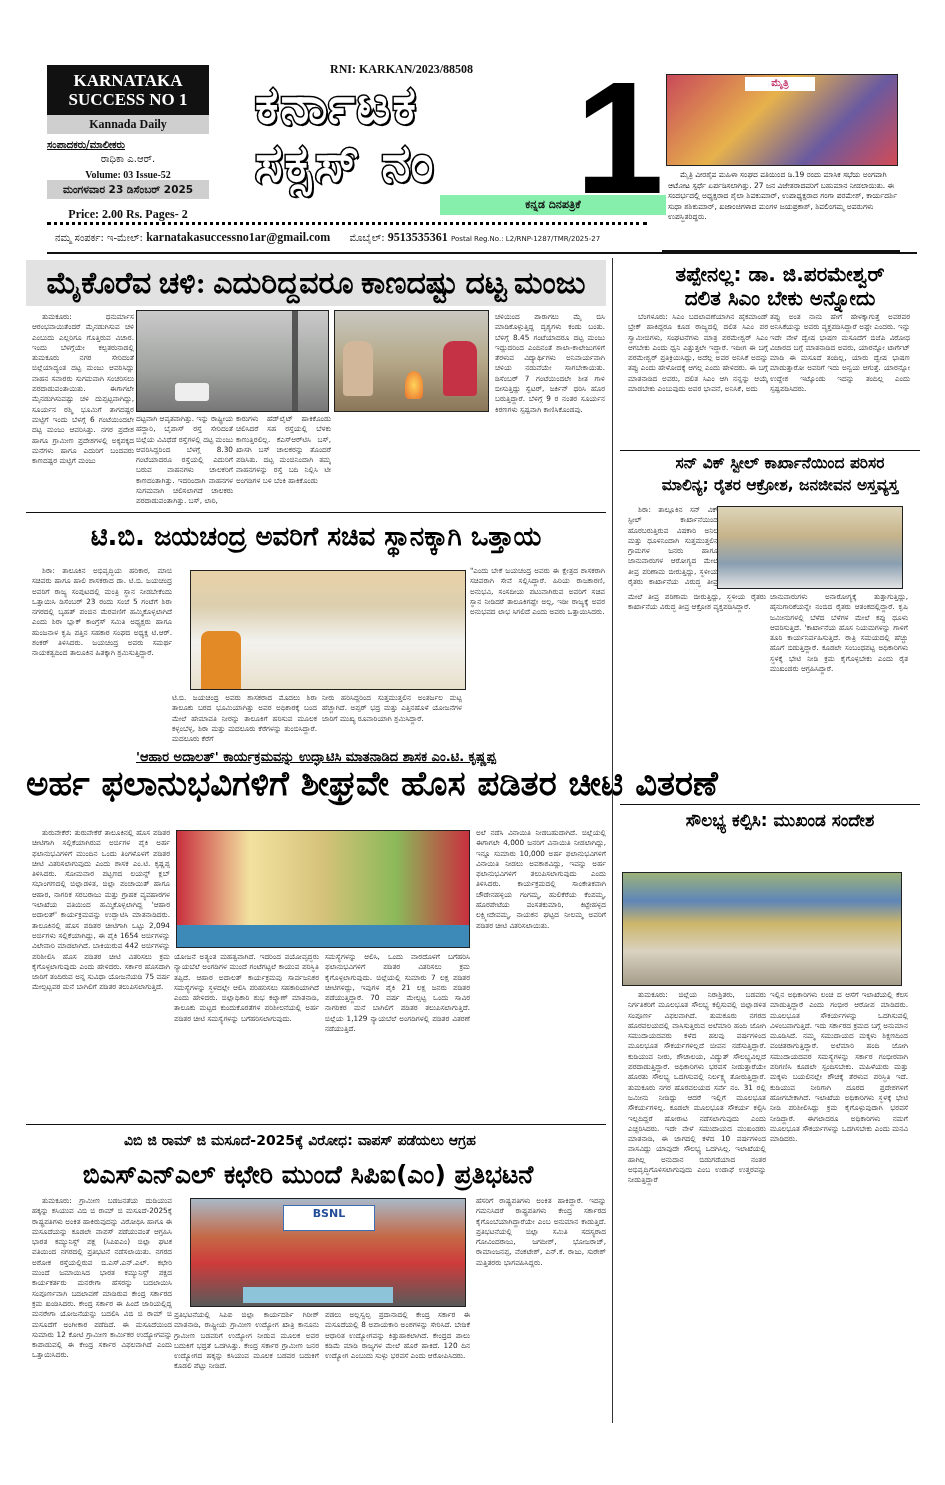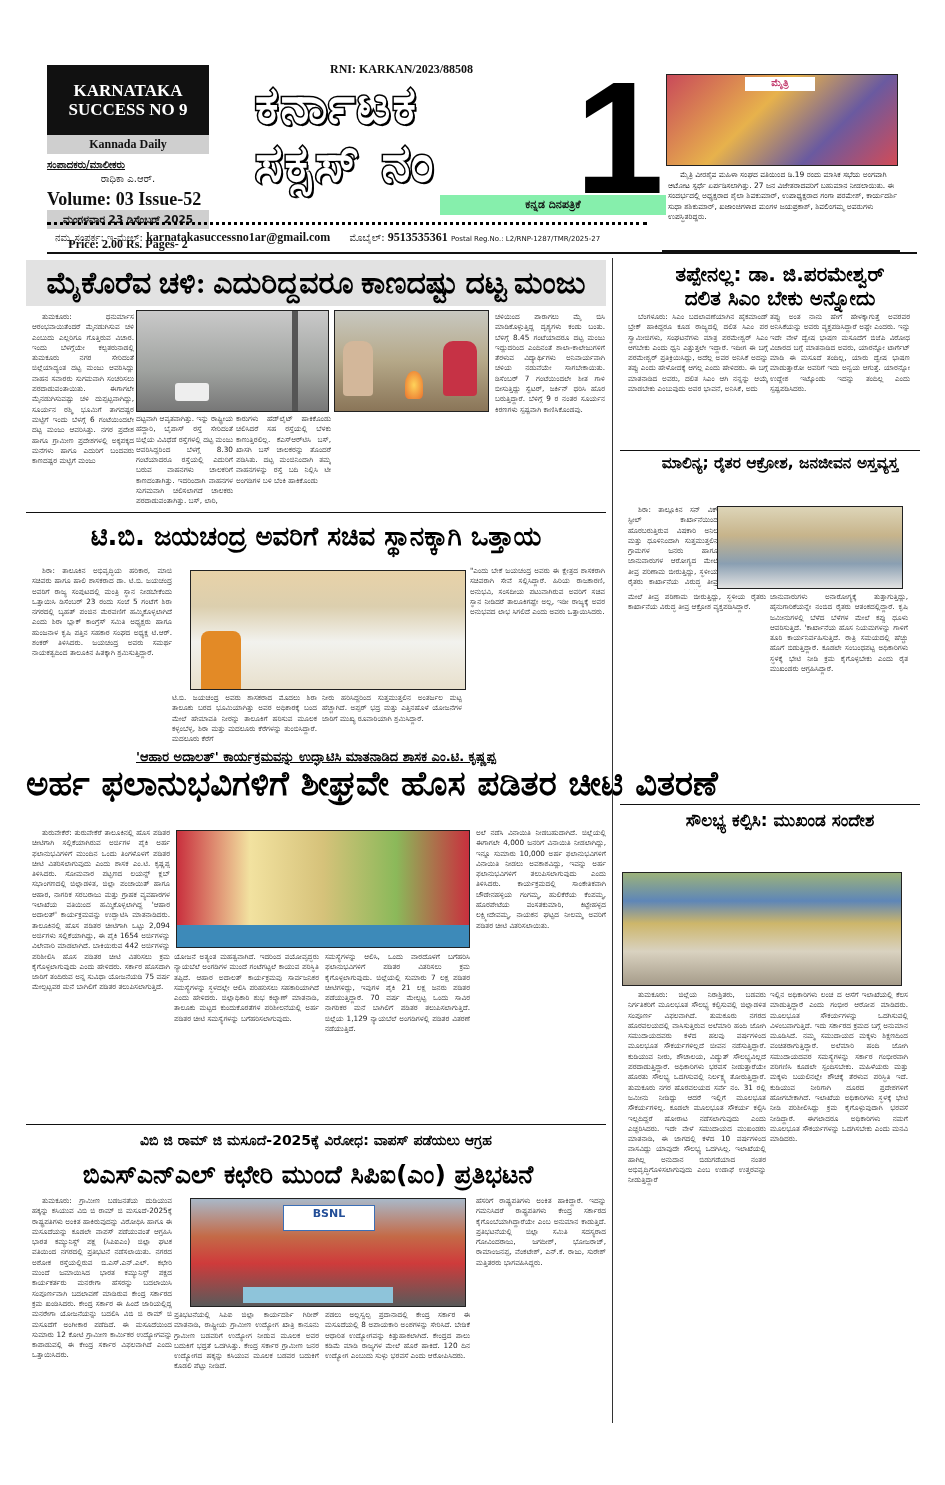--- a/index.html
+++ b/index.html
@@ -1,25 +1,25 @@
 <!DOCTYPE html>
 <html><head>
 <meta charset="utf-8">
 <style>
   *{box-sizing:border-box;margin:0;padding:0;}
   html,body{width:945px;height:1485px;background:#fff;overflow:hidden;}
   body{font-family:"DejaVu Sans","Liberation Sans",sans-serif;color:#111;position:relative;}
   .abs{position:absolute;}
   
   .mast-box{left:47px;top:65px;width:162px;}
-  .mast-en{background:#111;color:#fff;font-family:"Liberation Serif",serif;font-weight:bold;font-size:17px;line-height:19px;text-align:center;padding:16px 0;}
+  .mast-en{background:#111;color:#fff;font-family:"Liberation Serif",serif;font-weight:bold;font-size:17px;line-height:19px;text-align:center;padding:6px 0;}
   .mast-daily{background:#cfcfcf;font-family:"Liberation Serif",serif;font-weight:bold;font-size:12px;text-align:center;padding:2px 0;}
   .mast-editor-label{font-size:10px;text-decoration:underline;font-weight:bold;margin-top:5px;}
   .mast-editor{font-size:10px;text-align:center;margin-top:2px;}
-  .mast-vol{font-family:"Liberation Serif",serif;font-weight:bold;font-size:18px;margin-top:4px;}
+  .mast-vol{font-family:"Liberation Serif",serif;font-weight:bold;font-size:10px;text-align:center;margin-top:4px;}
   .mast-date{background:#cfcfcf;font-size:10.5px;font-weight:bold;text-align:center;padding:3px 0;}
   .mast-price{font-family:"Liberation Serif",serif;font-weight:bold;font-size:12px;text-align:center;margin-top:8px;}
   .rni{left:330px;top:62px;font-family:"Liberation Serif",serif;font-weight:bold;font-size:12px;}
   .title-kn{left:255px;top:76px;font-size:52px;font-weight:bold;line-height:58px;color:#fff;-webkit-text-stroke:3px #000;paint-order:stroke fill;letter-spacing:2px;text-shadow:2px 2px 0 #000;}
   .title-one{left:575px;top:68px;font-family:"Liberation Sans",sans-serif;font-size:160px;font-weight:bold;line-height:140px;color:#000;}
   .subtitle{left:440px;top:195px;width:226px;height:20px;background:#86efac;font-size:11px;font-weight:bold;text-align:center;line-height:20px;}
   .dots{left:47px;top:222px;width:600px;border-top:3px dotted #000;}
   .contact{left:55px;top:230px;font-size:10px;}
   .contact b{font-family:"Liberation Serif",serif;font-size:12px;}
   .contact small{font-size:7px;}
@@ -31,21 +31,21 @@
   .hl{font-weight:bold;color:#000;text-align:center;white-space:nowrap;}
   .body-text{font-size:7.3px;line-height:10.3px;text-align:justify;text-indent:10px;overflow:hidden;color:#222;}
   .vrule{width:1px;background:#333;}
 </style>
 </head>
 <body>
 
 <div class="abs mast-box">
   <div class="mast-en">
     <div>KARNATAKA</div>
-    <div>SUCCESS NO 9</div>
+    <div>SUCCESS NO 1</div>
   </div>
   <div class="mast-daily">Kannada Daily</div>
   <div class="mast-editor-label">ಸಂಪಾದಕರು/ಮಾಲೀಕರು</div>
   <div class="mast-editor">ರಾಧಿಕಾ ಎ.ಆರ್.</div>
   <div class="mast-vol">Volume: 03  Issue-52</div>
   <div class="mast-date">ಮಂಗಳವಾರ 23 ಡಿಸೆಂಬರ್ 2025</div>
   <div class="mast-price">Price:  2.00 Rs.  Pages- 2</div>
 </div>
 
 <div class="abs rni">RNI: KARKAN/2023/88508</div>
@@ -90,20 +90,21 @@
 
 <div class="abs hl" style="left:620px;top:262px;width:320px;font-size:20px;line-height:24px;">
   <div>ತಪ್ಪೇನಲ್ಲ: ಡಾ. ಜಿ.ಪರಮೇಶ್ವರ್</div>
   <div>ದಲಿತ ಸಿಎಂ ಬೇಕು ಅನ್ನೋದು</div>
 </div>
 <div class="abs body-text" style="left:628px;top:312px;width:140px;height:135px;">ಬೆಂಗಳೂರು: ಸಿಎಂ ಬದಲಾವಣೆಯಾಗಿನ ಹೈಕಮಾಂಡ್ ಬ್ರೇಕ್ ಹಾಕಿದ್ದರೂ ಕೂಡ ರಾಜ್ಯದಲ್ಲಿ ದಲಿತ ಸಿಎಂ ಪರ ಸ್ವಾಮೀಜಿಗಳು, ಸಂಘಟನೆಗಳು ಮಾತ್ರ ಪರಮೇಶ್ವರ್ ಸಿಎಂ ಆಗಬೇಕು ಎಂದು ಧ್ವನಿ ಎತ್ತುತ್ತಲೇ ಇದ್ದಾರೆ. ಇದೀಗ ಈ ಬಗ್ಗೆ ಪರಮೇಶ್ವರ್ ಪ್ರತಿಕ್ರಿಯಿಸಿದ್ದು, ಅದೆಲ್ಲ ಅವರ ಅನಿಸಿಕೆ ಅದನ್ನು ತಪ್ಪು ಎಂದು ಹೇಳೋದಕ್ಕೆ ಆಗಲ್ಲ ಎಂದು ಹೇಳಿದರು. ಈ ಬಗ್ಗೆ ಮಾತನಾಡಿದ ಅವರು, ದಲಿತ ಸಿಎಂ ಆಗಿ ನನ್ನನ್ನು ಆಯ್ಕೆ ಮಾಡಬೇಕು ಎಂಬುವುದು ಅವರ ಭಾವನೆ, ಅನಿಸಿಕೆ, ಅದು</div>
 <div class="abs body-text" style="left:770px;top:312px;width:140px;height:135px;text-indent:0;">ತಪ್ಪು ಅಂತ ನಾನು ಹೇಗೆ ಹೇಳಕ್ಕಾಗುತ್ತೆ ಅವರವರ ಅನಿಸಿಕೆಯನ್ನು ಅವರು ವ್ಯಕ್ತಪಡಿಸಿದ್ದಾರೆ ಅಷ್ಟೇ ಎಂದರು. ಇನ್ನು ಇದೇ ವೇಳೆ ದ್ವೇಷ ಭಾಷಣ ಮಸೂದೆಗೆ ಬಿಜೆಪಿ ವಿರೋಧ ವಿಚಾರದ ಬಗ್ಗೆ ಮಾತನಾಡಿದ ಅವರು, ಯಾರನ್ನೋ ಟಾರ್ಗೆಟ್ ಮಾಡಿ ಈ ಮಸೂದೆ ತಂದಿಲ್ಲ, ಯಾರು ದ್ವೇಷ ಭಾಷಣ ಮಾಡುತ್ತಾರೋ ಅವರಿಗೆ ಇದು ಅನ್ವಯ ಆಗುತ್ತೆ. ಯಾರನ್ನೋ ಉದ್ದೇಶ ಇಟ್ಕೊಂಡು ಇದನ್ನು ತಂದಿಲ್ಲ ಎಂದು ಸ್ಪಷ್ಟಪಡಿಸಿದರು.</div>
 <div class="abs rule" style="left:620px;top:450px;width:300px;height:1px;"></div>
 
 <div class="abs hl" style="left:620px;top:452px;width:320px;font-size:15.5px;line-height:22px;">
+  <div>ಸನ್ ವಿಕ್ ಸ್ಟೀಲ್ ಕಾರ್ಖಾನೆಯಿಂದ ಪರಿಸರ</div>
   <div>ಮಾಲಿನ್ಯ; ರೈತರ ಆಕ್ರೋಶ, ಜನಜೀವನ ಅಸ್ತವ್ಯಸ್ತ</div>
 </div>
 <div class="abs body-text" style="left:628px;top:505px;width:90px;height:85px;">ಶಿರಾ: ತಾಲ್ಲೂಕಿನ ಸನ್ ವಿಕ್ ಸ್ಟೀಲ್ ಕಾರ್ಖಾನೆಯಿಂದ ಹೊರಬರುತ್ತಿರುವ ವಿಷಕಾರಿ ಅನಿಲ ಮತ್ತು ಧೂಳಿನಿಂದಾಗಿ ಸುತ್ತಮುತ್ತಲಿನ ಗ್ರಾಮಗಳ ಜನರು ಹಾಗೂ ಜಾನುವಾರುಗಳ ಆರೋಗ್ಯದ ಮೇಲೆ ತೀವ್ರ ಪರಿಣಾಮ ಬೀರುತ್ತಿದ್ದು, ಸ್ಥಳೀಯ ರೈತರು ಕಾರ್ಖಾನೆಯ ವಿರುದ್ಧ ತೀವ್ರ ಆಕ್ರೋಶ ವ್ಯಕ್ತಪಡಿಸಿದ್ದಾರೆ. ಕಾರ್ಖಾನೆಯಿಂದ ಹೊರಬರುವ ಹೊಗೆಯಿಂದಾಗಿ ಪರಿಸರ ಮಾಲಿನ್ಯವಾಗುತ್ತಿದ್ದು, ಕೃಷಿ ಬೆಳೆಗಳ ಮೇಲೆ ಧೂಳು ಕುಳಿತು ಇಳುವರಿ ಕುಂಠಿತಗೊಂಡಿದೆ. ಗ್ರಾಮಸ್ಥರು ಉಸಿರಾಟದ ತೊಂದರೆ ಅನುಭವಿಸುತ್ತಿದ್ದಾರೆ.</div>
 <div class="abs" style="left:717px;top:506px;width:186px;height:83px;background:linear-gradient(#ddd5b8,#c7b48b 35%,#8a9fb2 70%,#e2e2e2);border:1px solid #222;"></div>
 <div class="abs body-text" style="left:628px;top:592px;width:138px;height:210px;text-indent:0;">ಮೇಲೆ ತೀವ್ರ ಪರಿಣಾಮ ಬೀರುತ್ತಿದ್ದು, ಸ್ಥಳೀಯ ರೈತರು ಕಾರ್ಖಾನೆಯ ವಿರುದ್ಧ ತೀವ್ರ ಆಕ್ರೋಶ ವ್ಯಕ್ತಪಡಿಸಿದ್ದಾರೆ.</div>
 <div class="abs body-text" style="left:770px;top:592px;width:138px;height:210px;text-indent:0;">ಜಾನುವಾರುಗಳು ಅನಾರೋಗ್ಯಕ್ಕೆ ತುತ್ತಾಗುತ್ತಿದ್ದು, ಹೈನುಗಾರಿಕೆಯನ್ನೇ ನಂಬಿದ ರೈತರು ಆತಂಕದಲ್ಲಿದ್ದಾರೆ. ಕೃಷಿ ಜಮೀನುಗಳಲ್ಲಿ ಬೆಳೆದ ಬೆಳೆಗಳ ಮೇಲೆ ಕಪ್ಪು ಧೂಳು ಆವರಿಸುತ್ತಿದೆ. 'ಕಾರ್ಖಾನೆಯ ಹೊಸ ನಿಯಮಗಳನ್ನು ಗಾಳಿಗೆ ತೂರಿ ಕಾರ್ಯನಿರ್ವಹಿಸುತ್ತಿದೆ. ರಾತ್ರಿ ಸಮಯದಲ್ಲಿ ಹೆಚ್ಚು ಹೊಗೆ ಬಿಡುತ್ತಿದ್ದಾರೆ. ಕೂಡಲೇ ಸಂಬಂಧಪಟ್ಟ ಅಧಿಕಾರಿಗಳು ಸ್ಥಳಕ್ಕೆ ಭೇಟಿ ನೀಡಿ ಕ್ರಮ ಕೈಗೊಳ್ಳಬೇಕು ಎಂದು ರೈತ ಮುಖಂಡರು ಆಗ್ರಹಿಸಿದ್ದಾರೆ.</div>
 <div class="abs rule" style="left:620px;top:804px;width:300px;height:1px;"></div>
 
 <div class="abs hl" style="left:26px;top:518px;width:580px;font-size:26px;line-height:36px;">ಟಿ.ಬಿ. ಜಯಚಂದ್ರ ಅವರಿಗೆ ಸಚಿವ ಸ್ಥಾನಕ್ಕಾಗಿ ಒತ್ತಾಯ</div>
 <div class="abs body-text" style="left:32px;top:566px;width:140px;height:175px;">ಶಿರಾ: ತಾಲೂಕಿನ ಅಭಿವೃದ್ಧಿಯ ಹರಿಕಾರ, ಮಾಜಿ ಸಚಿವರು ಹಾಗೂ ಹಾಲಿ ಶಾಸಕರಾದ ಡಾ. ಟಿ.ಬಿ. ಜಯಚಂದ್ರ ಅವರಿಗೆ ರಾಜ್ಯ ಸಂಪುಟದಲ್ಲಿ ಮಂತ್ರಿ ಸ್ಥಾನ ನೀಡಬೇಕೆಂದು ಒತ್ತಾಯಿಸಿ ಡಿಸೆಂಬರ್ 23 ರಂದು ಸಂಜೆ 5 ಗಂಟೆಗೆ ಶಿರಾ ನಗರದಲ್ಲಿ ಬೃಹತ್ ಪಂಜಿನ ಮೆರವಣಿಗೆ ಹಮ್ಮಿಕೊಳ್ಳಲಾಗಿದೆ ಎಂದು ಶಿರಾ ಬ್ಲಾಕ್ ಕಾಂಗ್ರೆಸ್ ಸಮಿತಿ ಅಧ್ಯಕ್ಷರು ಹಾಗೂ ಹುಂಜನಾಳ ಕೃಷಿ ಪತ್ತಿನ ಸಹಕಾರ ಸಂಘದ ಅಧ್ಯಕ್ಷ ಟಿ.ಆರ್. ಶಂಕರ್ ತಿಳಿಸಿದರು. ಜಯಚಂದ್ರ ಅವರು ಸಮರ್ಥ ನಾಯಕತ್ವದಿಂದ ತಾಲೂಕಿನ ಹಿತಕ್ಕಾಗಿ ಶ್ರಮಿಸುತ್ತಿದ್ದಾರೆ.</div>
@@ -125,21 +126,21 @@
 <div class="abs body-text" style="left:476px;top:828px;width:130px;height:260px;text-indent:0;">ಅಲೆ ನಡೆಸಿ ವಿನಾಯಿತಿ ನೀಡಬಹುದಾಗಿದೆ. ಜಿಲ್ಲೆಯಲ್ಲಿ ಈಗಾಗಲೇ 4,000 ಜನರಿಗೆ ವಿನಾಯಿತಿ ನೀಡಲಾಗಿದ್ದು, ಇನ್ನೂ ಸುಮಾರು 10,000 ಅರ್ಹ ಫಲಾನುಭವಿಗಳಿಗೆ ವಿನಾಯಿತಿ ನೀಡಲು ಅವಕಾಶವಿದ್ದು, ಇವನ್ನು ಅರ್ಹ ಫಲಾನುಭವಿಗಳಿಗೆ ತಲುಪಿಸಲಾಗುವುದು ಎಂದು ತಿಳಿಸಿದರು. ಕಾರ್ಯಕ್ರಮದಲ್ಲಿ ಸಾಂಕೇತಿಕವಾಗಿ ಚೌಡೇನಹಳ್ಳಿಯ ಗಂಗಮ್ಮ, ಹುಲಿಕೆರೆಯ ಕೆಂಪಮ್ಮ, ಹೊರಪೇಟೆಯ ವಂಸತಕುಮಾರಿ, ಕಿಟ್ಟೇಹಳ್ಳದ ಲಕ್ಷ್ಮೀದೇವಮ್ಮ, ನಾಯಕನ ಘಟ್ಟದ ನೀಲಮ್ಮ ಅವರಿಗೆ ಪಡಿತರ ಚೀಟಿ ವಿತರಿಸಲಾಯಿತು.</div>
 
 <div class="abs hl" style="left:620px;top:808px;width:320px;font-size:17px;line-height:24px;">
   <div>ಸೌಲಭ್ಯ ಕಲ್ಪಿಸಿ: ಮುಖಂಡ ಸಂದೇಶ</div>
 </div>
 <div class="abs" style="left:622px;top:872px;width:280px;height:114px;background:linear-gradient(180deg,#9cb27a,#5e86b8 25%,#cdb66a 45%,#d9d2c0 70%,#a69c8a);border:1px solid #222;"></div>
 <div class="abs body-text" style="left:628px;top:990px;width:138px;height:430px;">ತುಮಕೂರು: ಜಿಲ್ಲೆಯ ನಿರಾಶ್ರಿತರು, ಬಡವರು ನಿರ್ಗತಿಕರಿಗೆ ಮೂಲಭೂತ ಸೌಲಭ್ಯ ಕಲ್ಪಿಸುವಲ್ಲಿ ಜಿಲ್ಲಾಡಳಿತ ಸಂಪೂರ್ಣ ವಿಫಲವಾಗಿದೆ. ತುಮಕೂರು ನಗರದ ಹೊರವಲಯದಲ್ಲಿ ವಾಸಿಸುತ್ತಿರುವ ಅಲೆಮಾರಿ ಹಂದಿ ಜೋಗಿ ಸಮುದಾಯದವರು ಕಳೆದ ಹಲವು ವರ್ಷಗಳಿಂದ ಮೂಲಭೂತ ಸೌಕರ್ಯಗಳಿಲ್ಲದೆ ಜೀವನ ನಡೆಸುತ್ತಿದ್ದಾರೆ. ಕುಡಿಯುವ ನೀರು, ಶೌಚಾಲಯ, ವಿದ್ಯುತ್ ಸೌಲಭ್ಯವಿಲ್ಲದೆ ಪರದಾಡುತ್ತಿದ್ದಾರೆ. ಅಧಿಕಾರಿಗಳು ಭರವಸೆ ನೀಡುತ್ತಾರೆಯೇ ಹೊರತು ಸೌಲಭ್ಯ ಒದಗಿಸುವಲ್ಲಿ ನಿರ್ಲಕ್ಷ್ಯ ತೋರುತ್ತಿದ್ದಾರೆ. ತುಮಕೂರು ನಗರ ಹೊರವಲಯದ ಸರ್ವೆ ನಂ. 31 ರಲ್ಲಿ ಜಮೀನು ನೀಡಿದ್ದು ಆದರೆ ಇಲ್ಲಿಗೆ ಮೂಲಭೂತ ಸೌಕರ್ಯಗಳಿಲ್ಲ. ಕೂಡಲೇ ಮೂಲಭೂತ ಸೌಕರ್ಯ ಕಲ್ಪಿಸಿ ಇಲ್ಲದಿದ್ದರೆ ಹೋರಾಟ ನಡೆಸಲಾಗುವುದು ಎಂದು ಎಚ್ಚರಿಸಿದರು. ಇದೇ ವೇಳೆ ಸಮುದಾಯದ ಮುಖಂಡರು ಮಾತನಾಡಿ, ಈ ಜಾಗದಲ್ಲಿ ಕಳೆದ 10 ವರ್ಷಗಳಿಂದ ವಾಸವಿದ್ದು ಯಾವುದೇ ಸೌಲಭ್ಯ ಒದಗಿಸಿಲ್ಲ. ಇಲಾಖೆಯಲ್ಲಿ ಹಾಗಿಲ್ಲ ಅನುದಾನ ಬಿಡುಗಡೆಯಾದ ನಂತರ ಅಭಿವೃದ್ಧಿಗೊಳಿಸಲಾಗುವುದು ಎಂಬ ಉಡಾಫೆ ಉತ್ತರವನ್ನು ನೀಡುತ್ತಿದ್ದಾರೆ</div>
 <div class="abs body-text" style="left:770px;top:990px;width:138px;height:430px;text-indent:0;">ಇಲ್ಲಿನ ಅಧಿಕಾರಿಗಳು ಲಂಚ ದ ಆಸೆಗೆ ಇಲಾಖೆಯಲ್ಲಿ ಕೆಲಸ ಮಾಡುತ್ತಿದ್ದಾರೆ ಎಂದು ಗಂಭೀರ ಆರೋಪ ಮಾಡಿದರು. ಮೂಲಭೂತ ಸೌಕರ್ಯಗಳನ್ನು ಒದಗಿಸುವಲ್ಲಿ ವಿಳಂಬವಾಗುತ್ತಿದೆ. ಇದು ಸರ್ಕಾರದ ಕ್ರಮದ ಬಗ್ಗೆ ಅನುಮಾನ ಮೂಡಿಸಿದೆ. ನಮ್ಮ ಸಮುದಾಯದ ಮಕ್ಕಳು ಶಿಕ್ಷಣದಿಂದ ವಂಚಿತರಾಗುತ್ತಿದ್ದಾರೆ. ಅಲೆಮಾರಿ ಹಂದಿ ಜೋಗಿ ಸಮುದಾಯದವರ ಸಮಸ್ಯೆಗಳನ್ನು ಸರ್ಕಾರ ಗಂಭೀರವಾಗಿ ಪರಿಗಣಿಸಿ ಕೂಡಲೇ ಸ್ಪಂದಿಸಬೇಕು. ಮಹಿಳೆಯರು ಮತ್ತು ಮಕ್ಕಳು ಬಯಲಿನಲ್ಲೇ ಶೌಚಕ್ಕೆ ತೆರಳುವ ಪರಿಸ್ಥಿತಿ ಇದೆ. ಕುಡಿಯುವ ನೀರಿಗಾಗಿ ದೂರದ ಪ್ರದೇಶಗಳಿಗೆ ಹೋಗಬೇಕಾಗಿದೆ. ಇಲಾಖೆಯ ಅಧಿಕಾರಿಗಳು ಸ್ಥಳಕ್ಕೆ ಭೇಟಿ ನೀಡಿ ಪರಿಶೀಲಿಸಿದ್ದು ಕ್ರಮ ಕೈಗೊಳ್ಳುವುದಾಗಿ ಭರವಸೆ ನೀಡಿದ್ದಾರೆ. ಈಗಲಾದರೂ ಅಧಿಕಾರಿಗಳು ನಮಗೆ ಮೂಲಭೂತ ಸೌಕರ್ಯಗಳನ್ನು ಒದಗಿಸಬೇಕು ಎಂದು ಮನವಿ ಮಾಡಿದರು.</div>
 
 <div class="abs rule" style="left:26px;top:1124px;width:580px;height:1px;"></div>
-<div class="abs hl" style="left:26px;top:1128px;width:580px;font-size:14px;line-height:24px;">ವಿಬಿ ಜಿ ರಾಮ್ ಜಿ ಮಸೂದೆ-2025ಕ್ಕೆ ವಿರೋಧ: ವಾಪಸ್ ಪಡೆಯಲು ಆಗ್ರಹ</div>
+<div class="abs hl" style="left:10px;top:1128px;width:580px;font-size:14px;line-height:24px;">ವಿಬಿ ಜಿ ರಾಮ್ ಜಿ ಮಸೂದೆ-2025ಕ್ಕೆ ವಿರೋಧ: ವಾಪಸ್ ಪಡೆಯಲು ಆಗ್ರಹ</div>
 <div class="abs hl" style="left:18px;top:1158px;width:580px;font-size:25px;line-height:34px;">ಬಿಎಸ್‌ಎನ್‌ಎಲ್ ಕಛೇರಿ ಮುಂದೆ ಸಿಪಿಐ(ಎಂ) ಪ್ರತಿಭಟನೆ</div>
 <div class="abs body-text" style="left:32px;top:1196px;width:140px;height:225px;">ತುಮಕೂರು: ಗ್ರಾಮೀಣ ಬಡಜನತೆಯ ದುಡಿಯುವ ಹಕ್ಕನ್ನು ಕಸಿಯುವ ವಿಬಿ ಜಿ ರಾಮ್ ಜಿ ಮಸೂದೆ-2025ಕ್ಕೆ ರಾಷ್ಟ್ರಪತಿಗಳು ಅಂಕಿತ ಹಾಕಿರುವುದನ್ನು ವಿರೋಧಿಸಿ ಹಾಗೂ ಈ ಮಸೂದೆಯನ್ನು ಕೂಡಲೇ ವಾಪಸ್ ಪಡೆಯುವಂತೆ ಆಗ್ರಹಿಸಿ ಭಾರತ ಕಮ್ಯುನಿಸ್ಟ್ ಪಕ್ಷ (ಸಿಪಿಐಎಂ) ಜಿಲ್ಲಾ ಘಟಕ ವತಿಯಿಂದ ನಗರದಲ್ಲಿ ಪ್ರತಿಭಟನೆ ನಡೆಸಲಾಯಿತು. ನಗರದ ಅಶೋಕ ರಸ್ತೆಯಲ್ಲಿರುವ ಬಿ.ಎಸ್.ಎನ್.ಎಲ್. ಕಛೇರಿ ಮುಂದೆ ಜಮಾಯಿಸಿದ ಭಾರತ ಕಮ್ಯುನಿಸ್ಟ್ ಪಕ್ಷದ ಕಾರ್ಯಕರ್ತರು ಮನರೇಗಾ ಹೆಸರನ್ನು ಬದಲಾಯಿಸಿ ಸಂಪೂರ್ಣವಾಗಿ ಬದಲಾವಣೆ ಮಾಡಿರುವ ಕೇಂದ್ರ ಸರ್ಕಾರದ ಕ್ರಮ ಖಂಡಿಸಿದರು. ಕೇಂದ್ರ ಸರ್ಕಾರ ಈ ಹಿಂದೆ ಜಾರಿಯಲ್ಲಿದ್ದ ಮನರೇಗಾ ಯೋಜನೆಯನ್ನು ಬದಲಿಸಿ ವಿಬಿ ಜಿ ರಾಮ್ ಜಿ ಮಸೂದೆಗೆ ಅಂಗೀಕಾರ ಪಡೆದಿದೆ. ಈ ಮಸೂದೆಯಿಂದ ಸುಮಾರು 12 ಕೋಟಿ ಗ್ರಾಮೀಣ ಕಾರ್ಮಿಕರ ಉದ್ಯೋಗವನ್ನು ಕಾಪಾಡುವಲ್ಲಿ ಈ ಕೇಂದ್ರ ಸರ್ಕಾರ ವಿಫಲವಾಗಿದೆ ಎಂದು ಒತ್ತಾಯಿಸಿದರು.</div>
 <div class="abs" style="left:190px;top:1198px;width:276px;height:109px;background:linear-gradient(180deg,#a9b8c8,#c46a47 35%,#cf3b3b 60%,#5a5a5a);border:1px solid #222;">
   <div style="position:absolute;left:92px;top:6px;width:92px;height:26px;background:#fff;border:1px solid #3b6fb6;color:#234e97;font-size:11px;font-weight:bold;text-align:center;line-height:16px;">BSNL</div>
   <div style="position:absolute;left:52px;top:88px;width:150px;height:16px;background:#8ec4da;"></div>
 </div>
 <div class="abs body-text" style="left:174px;top:1310px;width:145px;height:110px;text-indent:0;">ಪ್ರತಿಭಟನೆಯಲ್ಲಿ ಸಿಪಿಐ ಜಿಲ್ಲಾ ಕಾರ್ಯದರ್ಶಿ ಗಿರೀಶ್ ಮಾತನಾಡಿ, ರಾಷ್ಟ್ರೀಯ ಗ್ರಾಮೀಣ ಉದ್ಯೋಗ ಖಾತ್ರಿ ಕಾನೂನು ಗ್ರಾಮೀಣ ಬಡವರಿಗೆ ಉದ್ಯೋಗ ನೀಡುವ ಮೂಲಕ ಅವರ ಬದುಕಿಗೆ ಭದ್ರತೆ ಒದಗಿಸಿತ್ತು. ಕೇಂದ್ರ ಸರ್ಕಾರ ಗ್ರಾಮೀಣ ಜನರ ಉದ್ಯೋಗದ ಹಕ್ಕನ್ನು ಕಸಿಯುವ ಮೂಲಕ ಬಡವರ ಬದುಕಿಗೆ ಕೊಡಲಿ ಪೆಟ್ಟು ನೀಡಿದೆ.</div>
 <div class="abs body-text" style="left:325px;top:1310px;width:145px;height:110px;text-indent:0;">ಪಡಲು ಅಲ್ಲಸ್ವಲ್ಪ ಪ್ರದಾನಾದಲ್ಲಿ ಕೇಂದ್ರ ಸರ್ಕಾರ ಈ ಮಸೂದೆಯಲ್ಲಿ 8 ಅಪಾಯಕಾರಿ ಅಂಶಗಳನ್ನು ಸೇರಿಸಿದೆ. ಬೇಡಿಕೆ ಆಧಾರಿತ ಉದ್ಯೋಗವನ್ನು ಕಿತ್ತುಹಾಕಲಾಗಿದೆ. ಕೇಂದ್ರದ ಪಾಲು ಕಡಿಮೆ ಮಾಡಿ ರಾಜ್ಯಗಳ ಮೇಲೆ ಹೊರೆ ಹಾಕಿದೆ. 120 ದಿನ ಉದ್ಯೋಗ ಎಂಬುದು ಸುಳ್ಳು ಭರವಸೆ ಎಂದು ಆರೋಪಿಸಿದರು.</div>
 <div class="abs body-text" style="left:476px;top:1196px;width:130px;height:225px;text-indent:0;">ಹೆಸರಿಗೆ ರಾಷ್ಟ್ರಪತಿಗಳು ಅಂಕಿತ ಹಾಕಿದ್ದಾರೆ. ಇದನ್ನು ಗಮನಿಸಿದರೆ ರಾಷ್ಟ್ರಪತಿಗಳು ಕೇಂದ್ರ ಸರ್ಕಾರದ ಕೈಗೊಂಬೆಯಾಗಿದ್ದಾರೆಯೇ ಎಂಬ ಅನುಮಾನ ಕಾಡುತ್ತಿದೆ. ಪ್ರತಿಭಟನೆಯಲ್ಲಿ ಜಿಲ್ಲಾ ಸಮಿತಿ ಸದಸ್ಯರಾದ ಗೋವಿಂದರಾಜು, ಜಗದೀಶ್, ಭೋಜರಾಜ್, ರಾಮಾಂಜನಪ್ಪ, ವೆಂಕಟೇಶ್, ಎನ್.ಕೆ. ರಾಜು, ಸುರೇಶ್ ಮತ್ತಿತರರು ಭಾಗವಹಿಸಿದ್ದರು.</div>
 

